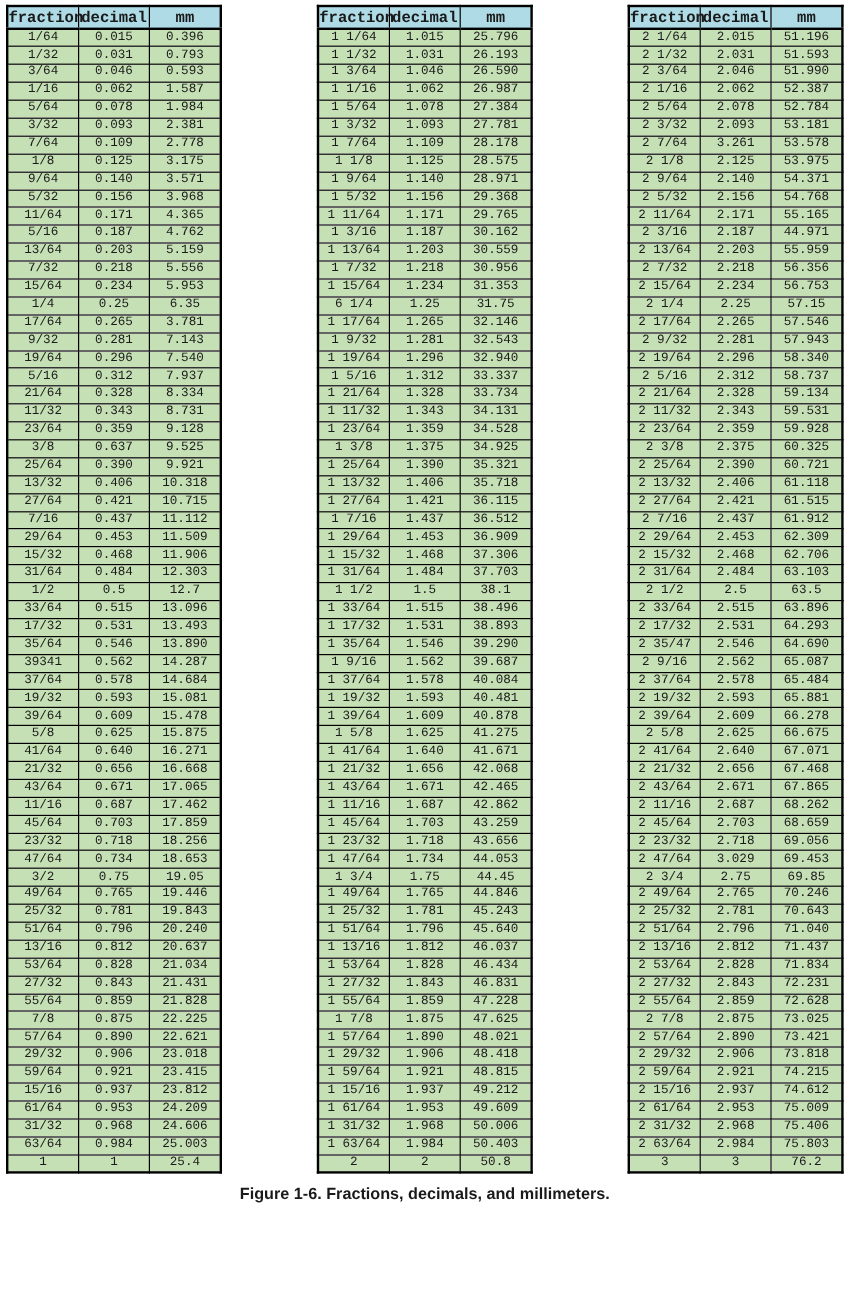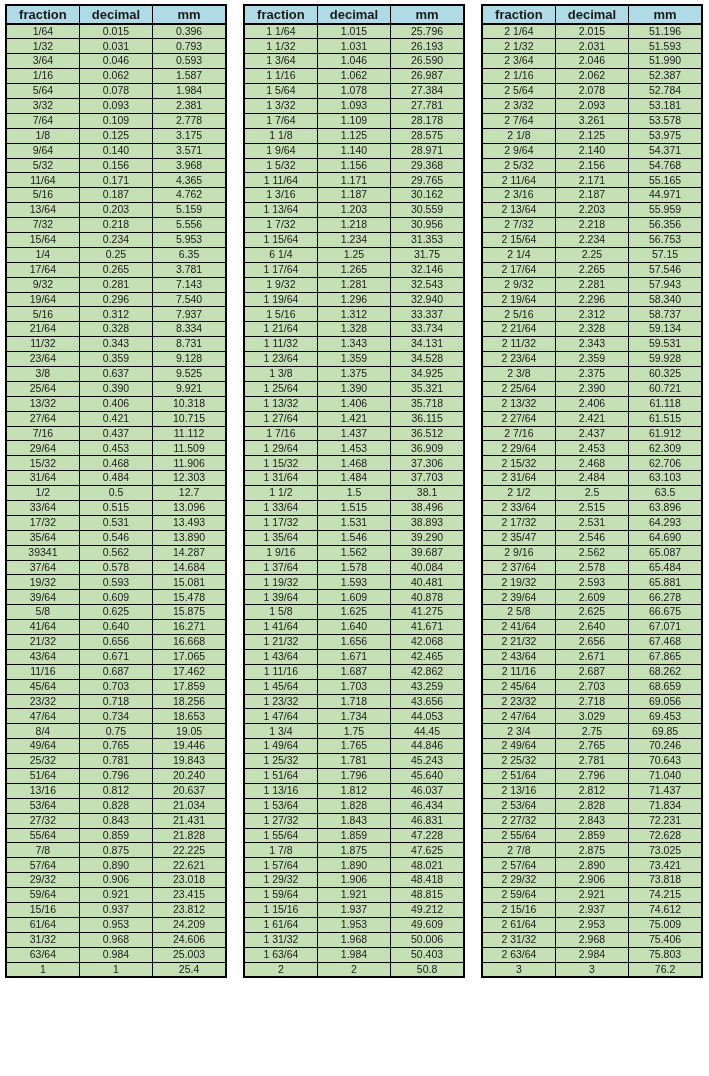--- a/index.html
+++ b/index.html
@@ -23,22 +23,23 @@
     background: #ffffff;
   }
   .tables-row {
     display: flex;
     justify-content: space-between;
     align-items: flex-start;
   }
   table.conv {
     border-collapse: collapse;
     border: 2px solid var(--border-color);
-    width: 222px;
+    width: 180px;
     table-layout: fixed;
+    font-family: Liberation Mono, monospace;
   }
   table.conv th {
     background: var(--header-bg);
     border: 1px solid var(--border-color);
     border-bottom-width: 2px;
     font-size: 13px;
     font-weight: bold;
     height: 19px;
     padding: 0;
     text-align: center;
@@ -304,21 +305,21 @@
             <td>23/32</td>
             <td>0.718</td>
             <td>18.256</td>
           </tr>
           <tr>
             <td>47/64</td>
             <td>0.734</td>
             <td>18.653</td>
           </tr>
           <tr>
-            <td>8/4</td>
+            <td>3/2</td>
             <td>0.75</td>
             <td>19.05</td>
           </tr>
           <tr>
             <td>49/64</td>
             <td>0.765</td>
             <td>19.446</td>
           </tr>
           <tr>
             <td>25/32</td>
@@ -1053,13 +1054,14 @@
             <td>75.803</td>
           </tr>
           <tr>
             <td>3</td>
             <td>3</td>
             <td>76.2</td>
           </tr>
         </tbody>
       </table>
   </div>
+  <div class="caption">Figure 1-6. Fractions, decimals, and millimeters.</div>
 </div>
 
 </body></html>

